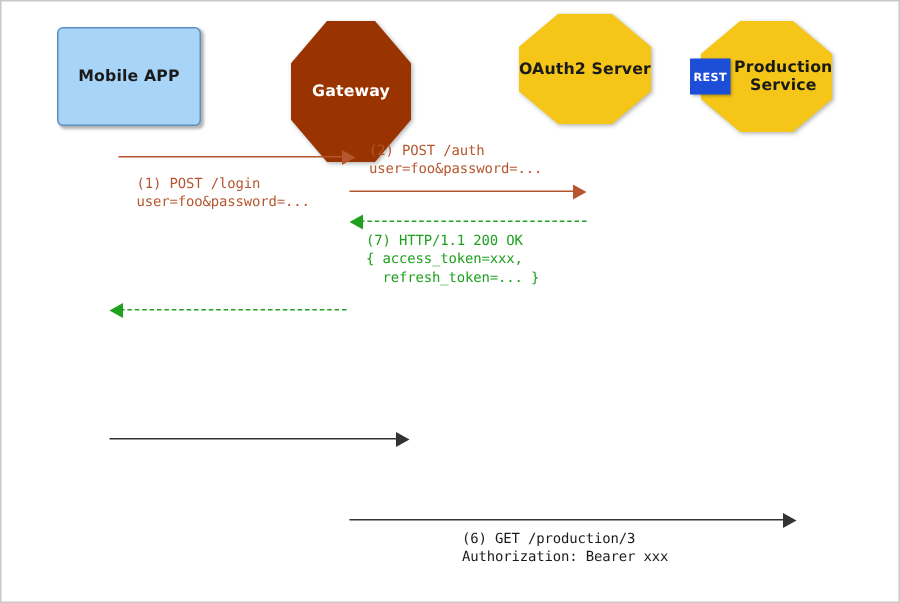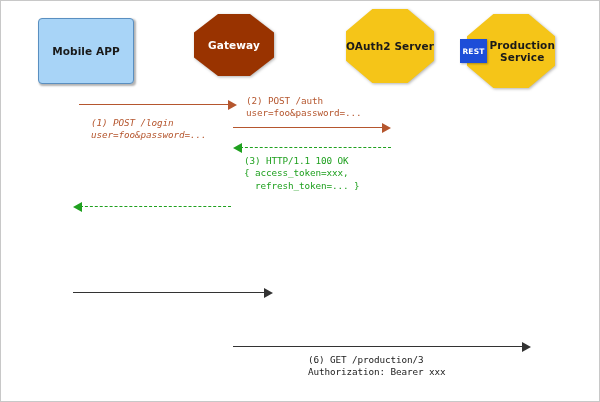--- a/index.html
+++ b/index.html
@@ -104,21 +104,21 @@
 </head>
 <body>
 
 <div id="canvas">
 
   <div class="node box-node" style="left:37px; top:17px; width:94px; height:64px;
               background:#a8d4f7; border:1.5px solid #5a8fc0;">
     <span class="node-label" style="color:#1a1a1a;">Mobile APP</span>
   </div>
 
-  <div class="node oct-node" style="left:193px; top:13px; width:80px; height:62px;">
+  <div class="node oct-node" style="left:193px; top:13px; width:80px; height:94px;">
     <div class="oct-shape" style="background:#993300;"></div>
     <span class="node-label" style="color:#ffffff;">Gateway</span>
   </div>
 
   <div class="node oct-node" style="left:345px; top:8px; width:88px; height:74px;border-radius:18px;">
     <div class="oct-shape" style="background:#f5c518;"></div>
     <span class="node-label" style="color:#1a1a1a;">OAuth2 Server</span>
   </div>
 
   <div class="node oct-node" style="left:466px; top:13px; width:88px; height:74px;justify-content:flex-end;">
@@ -128,35 +128,35 @@
   </div>
 
   <div class="rest-badge" style="left:459px; top:38px; width:27px; height:24px; background:#1d4ed8;">
     <span>REST</span>
   </div>
 
   <div class="arrow to-right" style="left:78px; top:98px; width:158px;">
     <div class="shaft" style="border-top-color:#b5562e;"></div>
     <div class="head" style="border-left-color:#b5562e;"></div>
   </div>
-  <div class="msg" style="left:90px; top:116px; color:#b5562e;font-style:italic;">(1) POST /login
+  <div class="msg" style="left:90px; top:116px; color:#b5562e;">(1) POST /login
 user=foo&amp;password=...</div>
 
   <div class="arrow to-right" style="left:232px; top:121px; width:158px;">
     <div class="shaft" style="border-top-color:#b5562e;"></div>
     <div class="head" style="border-left-color:#b5562e;"></div>
   </div>
   <div class="msg" style="left:245px; top:94px; color:#b5562e;">(2) POST /auth
 user=foo&amp;password=...</div>
 
   <div class="arrow to-left dashed" style="left:232px; top:141px; width:158px;">
     <div class="shaft" style="border-top-color:#1fa01f;"></div>
     <div class="head" style="border-right-color:#1fa01f;"></div>
   </div>
-  <div class="msg" style="left:243px; top:154px; color:#1fa01f;">(3) HTTP/1.1 100 OK
+  <div class="msg" style="left:243px; top:154px; color:#1fa01f;">(7) HTTP/1.1 200 OK
 { access_token=xxx,
   refresh_token=... }</div>
 
   <div class="arrow to-left dashed" style="left:72px; top:200px; width:158px;">
     <div class="shaft" style="border-top-color:#1fa01f;"></div>
     <div class="head" style="border-right-color:#1fa01f;"></div>
   </div>
 
   <div class="arrow to-right" style="left:72px; top:286px; width:200px;">
     <div class="shaft" style="border-top-color:#333333;"></div>

